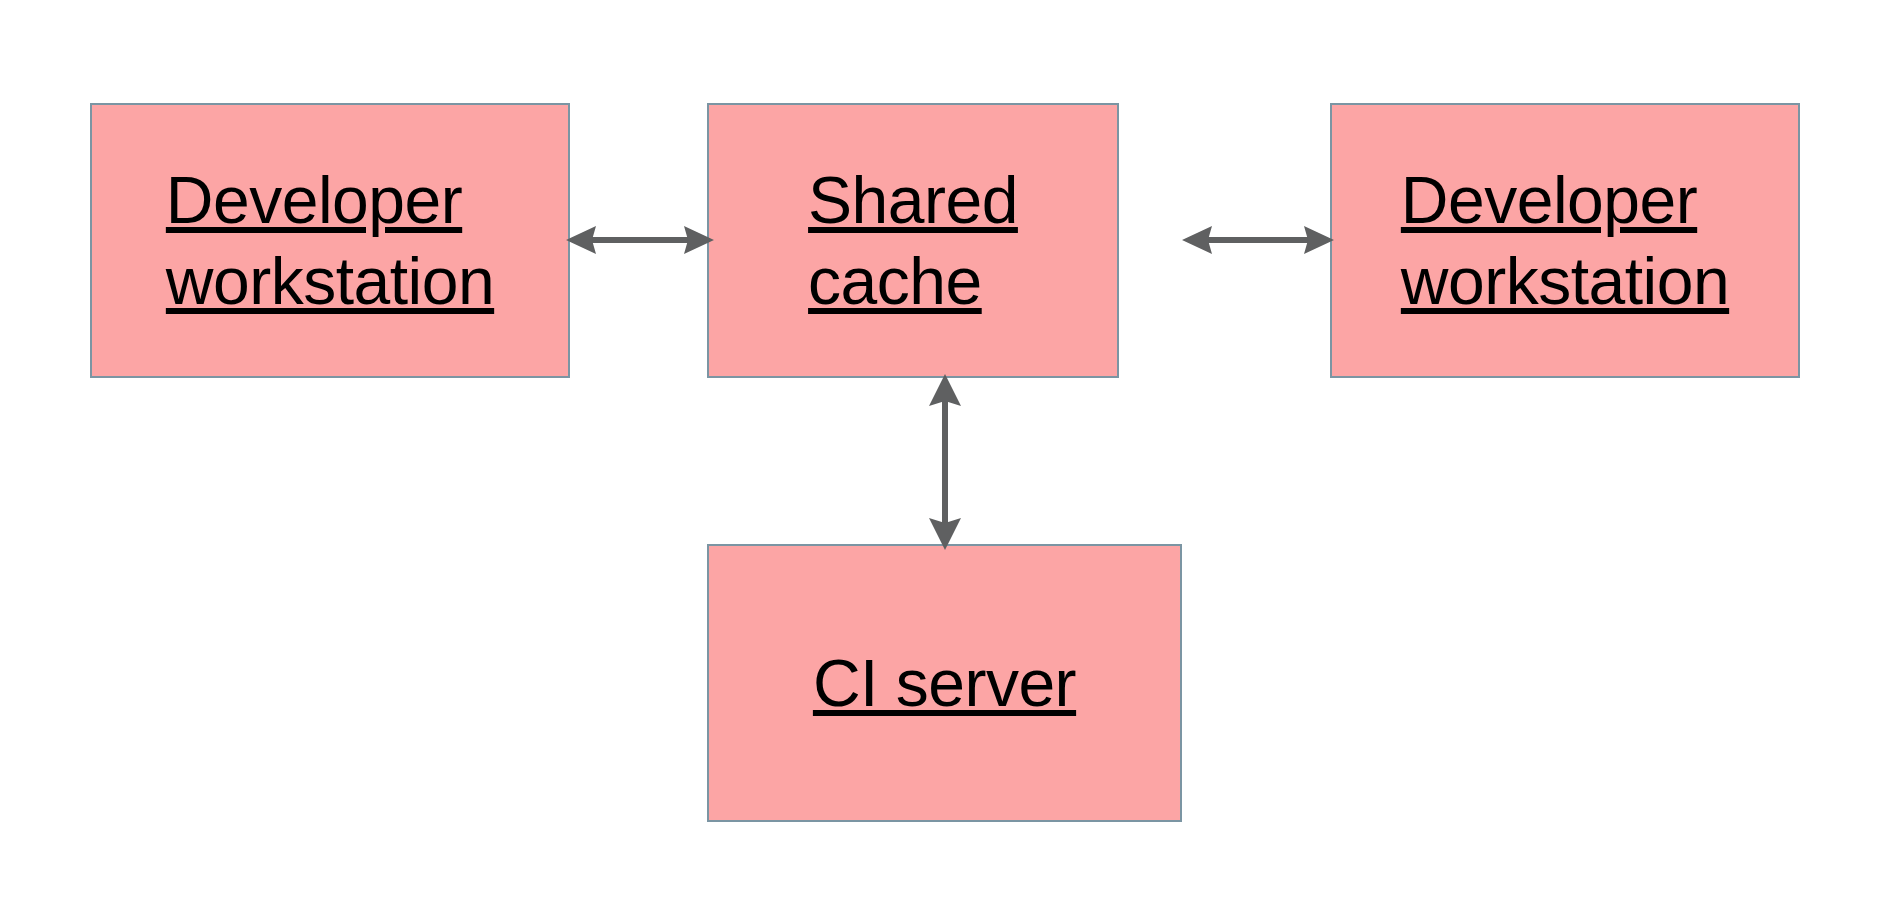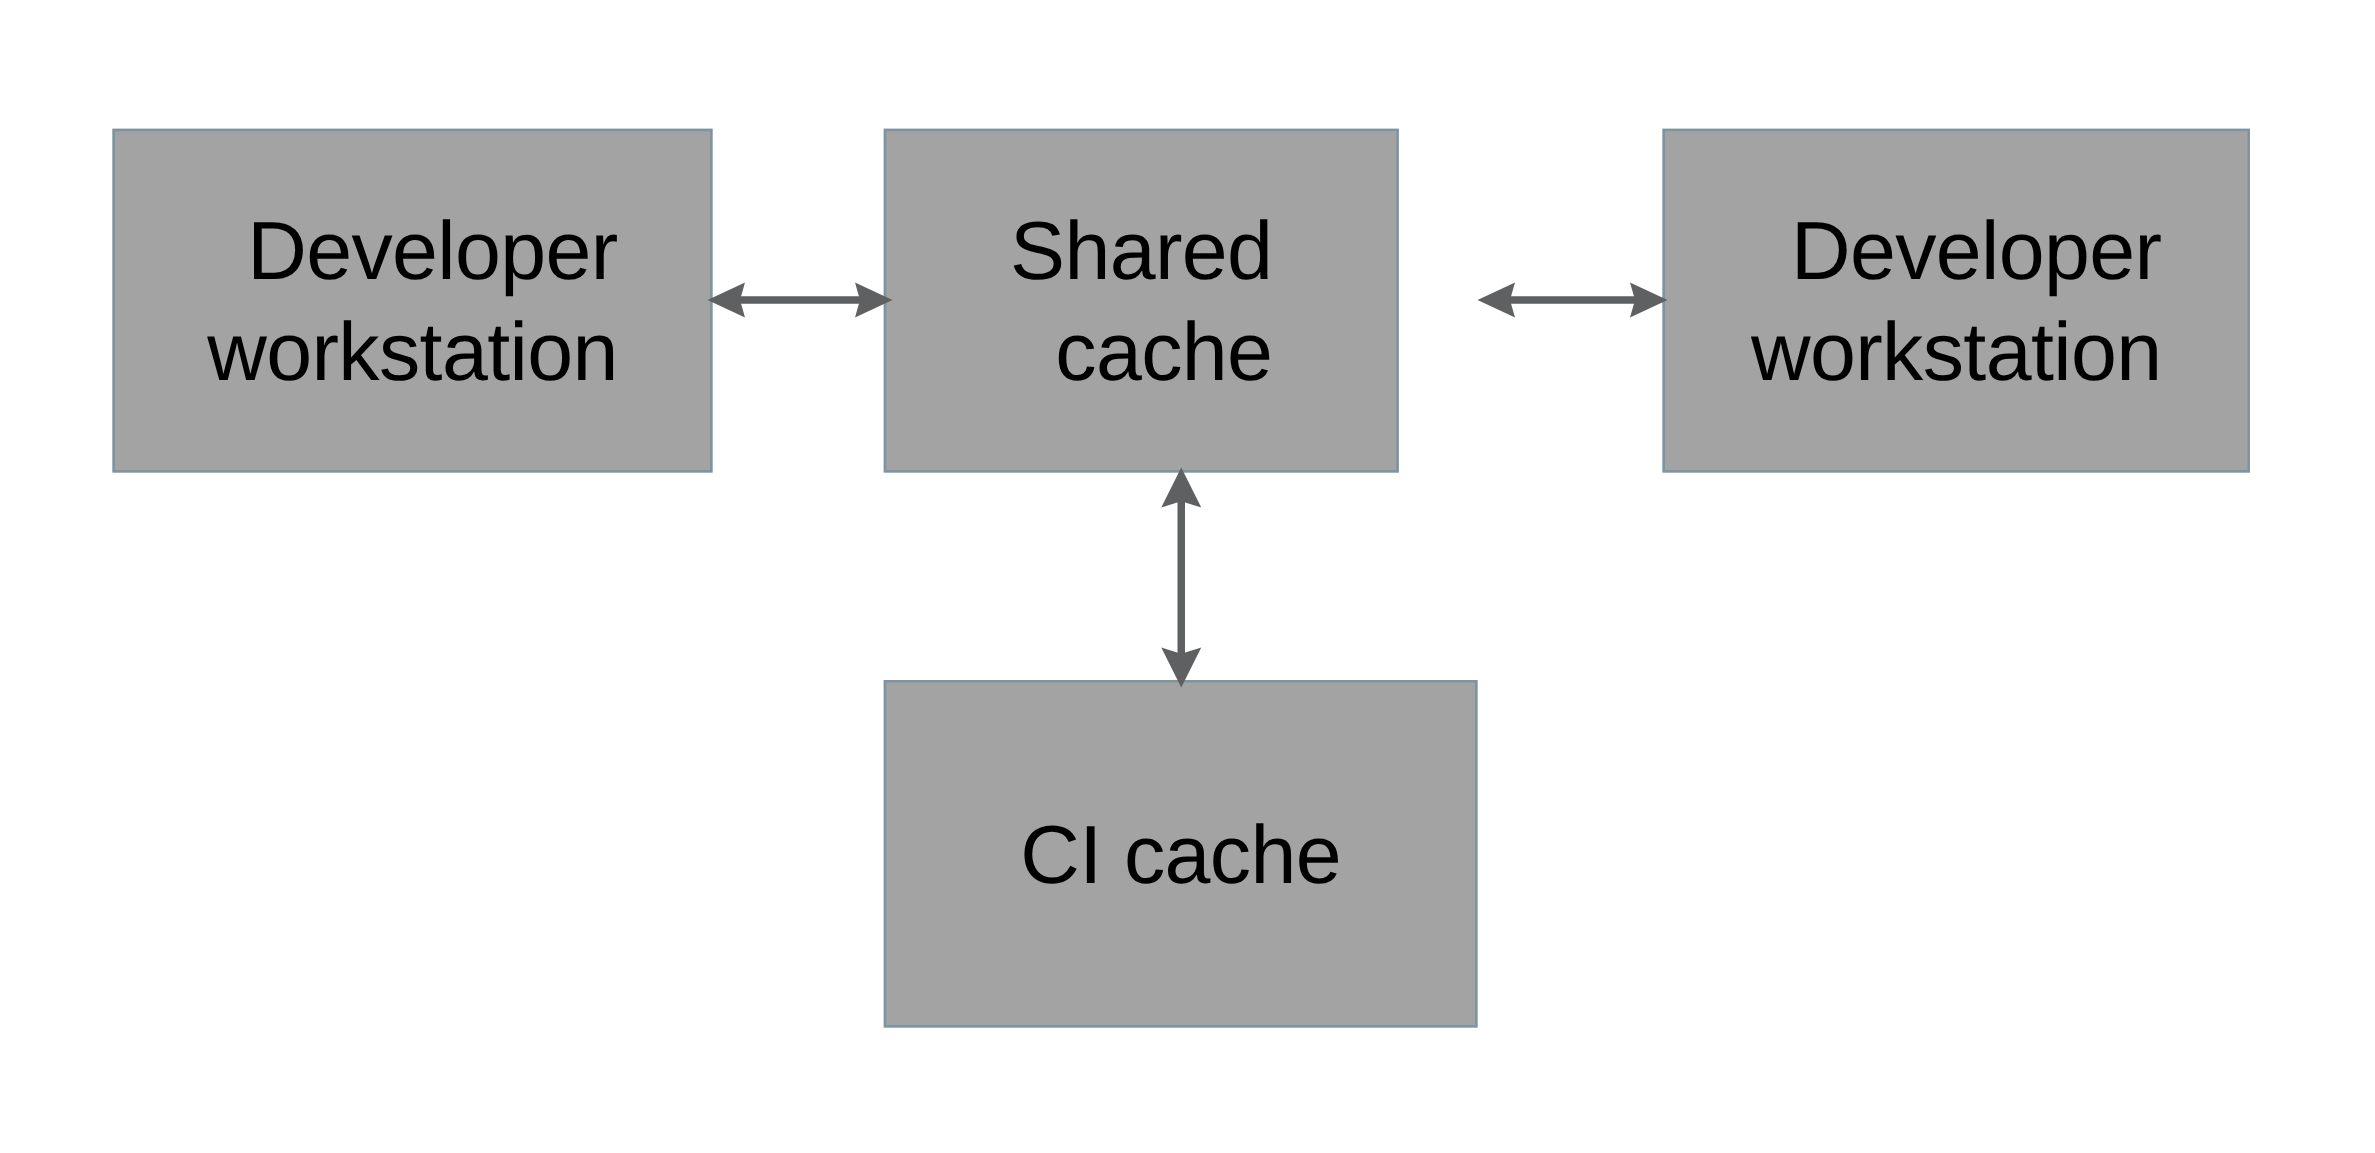--- a/index.html
+++ b/index.html
@@ -14,26 +14,27 @@
   #canvas {
     position: relative;
     width: 1900px;
     height: 922px;
     background: #ffffff;
     overflow: hidden;
   }
   .node {
     position: absolute;
     box-sizing: border-box;
-    background: #a3a3a3;
+    background: #fca5a5;
     border: 2px solid #7b95a3;
     display: flex;
     align-items: center;
     justify-content: center;
-    text-align: right;
+    text-align: left;
+    text-decoration: underline;
   }
   .node-label {
     font-family: "Liberation Sans", sans-serif;
     font-size: 66px;
     line-height: 1.22;
     color: #000000;
     font-weight: 400;
     letter-spacing: -0.5px;
     white-space: pre-line;
     padding: 0 8px;
@@ -68,21 +69,21 @@
     <span class="node-label">Shared
 cache</span>
   </div>
 
   <div class="node" id="node-dev-right">
     <span class="node-label">Developer
 workstation</span>
   </div>
 
   <div class="node" id="node-ci">
-    <span class="node-label">CI cache</span>
+    <span class="node-label">CI server</span>
   </div>
 
   <svg class="connector" id="conn-left-shared" viewBox="0 0 148 60" width="148" height="60">
     <g fill="#5f6061" stroke="none">
 
       <rect x="22" y="27" width="104" height="6"></rect>
 
       <path d="M 0 30 L 30 16 L 26 30 L 30 44 Z"></path>
 
       <path d="M 148 30 L 118 16 L 122 30 L 118 44 Z"></path>

